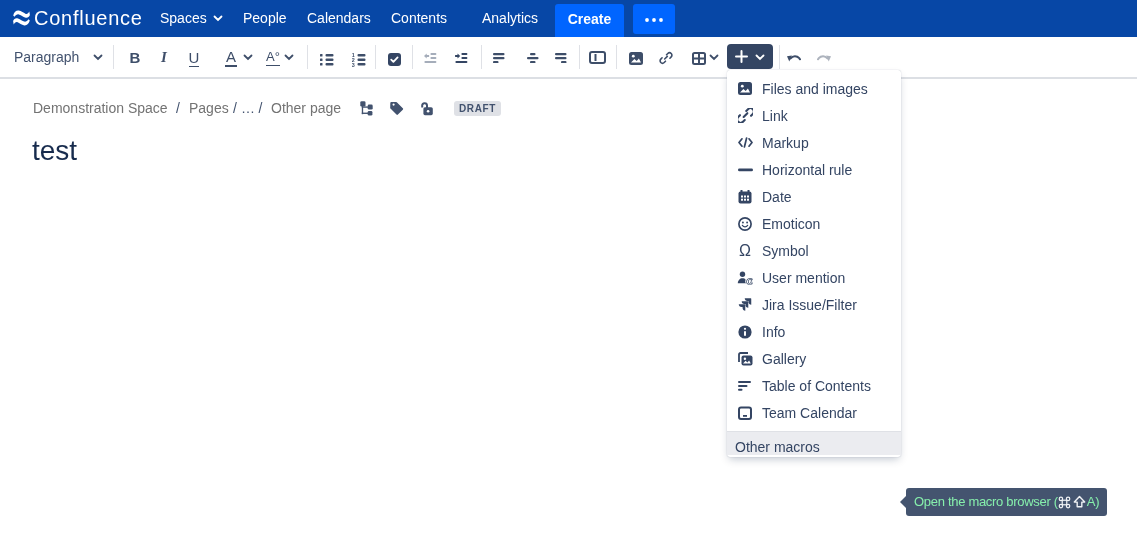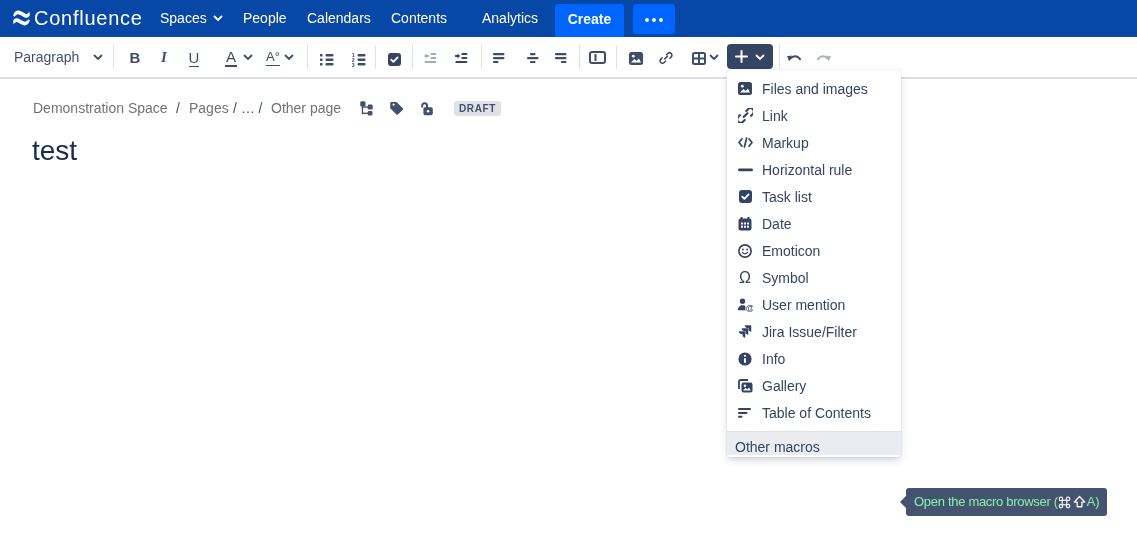--- a/index.html
+++ b/index.html
@@ -291,29 +291,20 @@
       <div class="mi">
           <span class="ic">
             <svg width="15" height="4" viewBox="0 0 15 4">
               <rect x="0" y="0.5" width="15" height="2.8" rx="1.4" fill="#344563"></rect>
             </svg>
           </span>
           <span class="lb">Horizontal rule</span>
         </div>
       <div class="mi">
           <span class="ic">
-            <svg width="13" height="13" viewBox="0 0 13 13">
-              <rect x="0" y="0" width="13" height="13" rx="3" fill="#344563"></rect>
-              <path d="M3.2 6.6l2.2 2.2 4.2-4.4" stroke="#fff" stroke-width="1.8" fill="none" stroke-linecap="round" stroke-linejoin="round"></path>
-            </svg>
-          </span>
-          <span class="lb">Task list</span>
-        </div>
-      <div class="mi">
-          <span class="ic">
             <svg width="14" height="14" viewBox="0 0 14 14">
               <path d="M3.5 0v2M10.5 0v2" stroke="#344563" stroke-width="2"></path>
               <rect x="0.5" y="1.5" width="13" height="12" rx="2" fill="#344563"></rect>
               <g fill="#fff">
                 <rect x="3" y="5.5" width="2" height="2"></rect>
                 <rect x="6" y="5.5" width="2" height="2"></rect>
                 <rect x="9" y="5.5" width="2" height="2"></rect>
                 <rect x="3" y="8.7" width="2" height="2"></rect>
                 <rect x="6" y="8.7" width="2" height="2"></rect>
                 <rect x="9" y="8.7" width="2" height="2"></rect>
@@ -384,20 +375,29 @@
             <svg width="14" height="10" viewBox="0 0 14 10">
               <g fill="#344563">
                 <rect x="0" y="0" width="13" height="2" rx="1"></rect>
                 <rect x="0" y="3.9" width="9.5" height="2" rx="1"></rect>
                 <rect x="0" y="7.8" width="4.5" height="2" rx="1"></rect>
               </g>
             </svg>
           </span>
           <span class="lb">Table of Contents</span>
         </div>
+      <div class="mi">
+          <span class="ic">
+            <svg width="14" height="14" viewBox="0 0 14 14">
+              <rect x="1" y="1.6" width="12" height="11.4" rx="2" fill="none" stroke="#344563" stroke-width="2"></rect>
+              <rect x="5" y="9" width="4" height="1.8" fill="#344563"></rect>
+            </svg>
+          </span>
+          <span class="lb">Team Calendar</span>
+        </div>
     </div>
     <div class="div"></div>
     <div id="othermacros">Other macros</div>
   </div>
 
   <div id="tip"><span class="arr"></span>Open the macro browser (<svg width="13" height="13" viewBox="0 0 16 16" style="margin:0 0.5px;">
         <g fill="none" stroke="#F0F2F5" stroke-width="1.5">
           <circle cx="3.6" cy="3.6" r="2.1"></circle>
           <circle cx="12.4" cy="3.6" r="2.1"></circle>
           <circle cx="3.6" cy="12.4" r="2.1"></circle>

